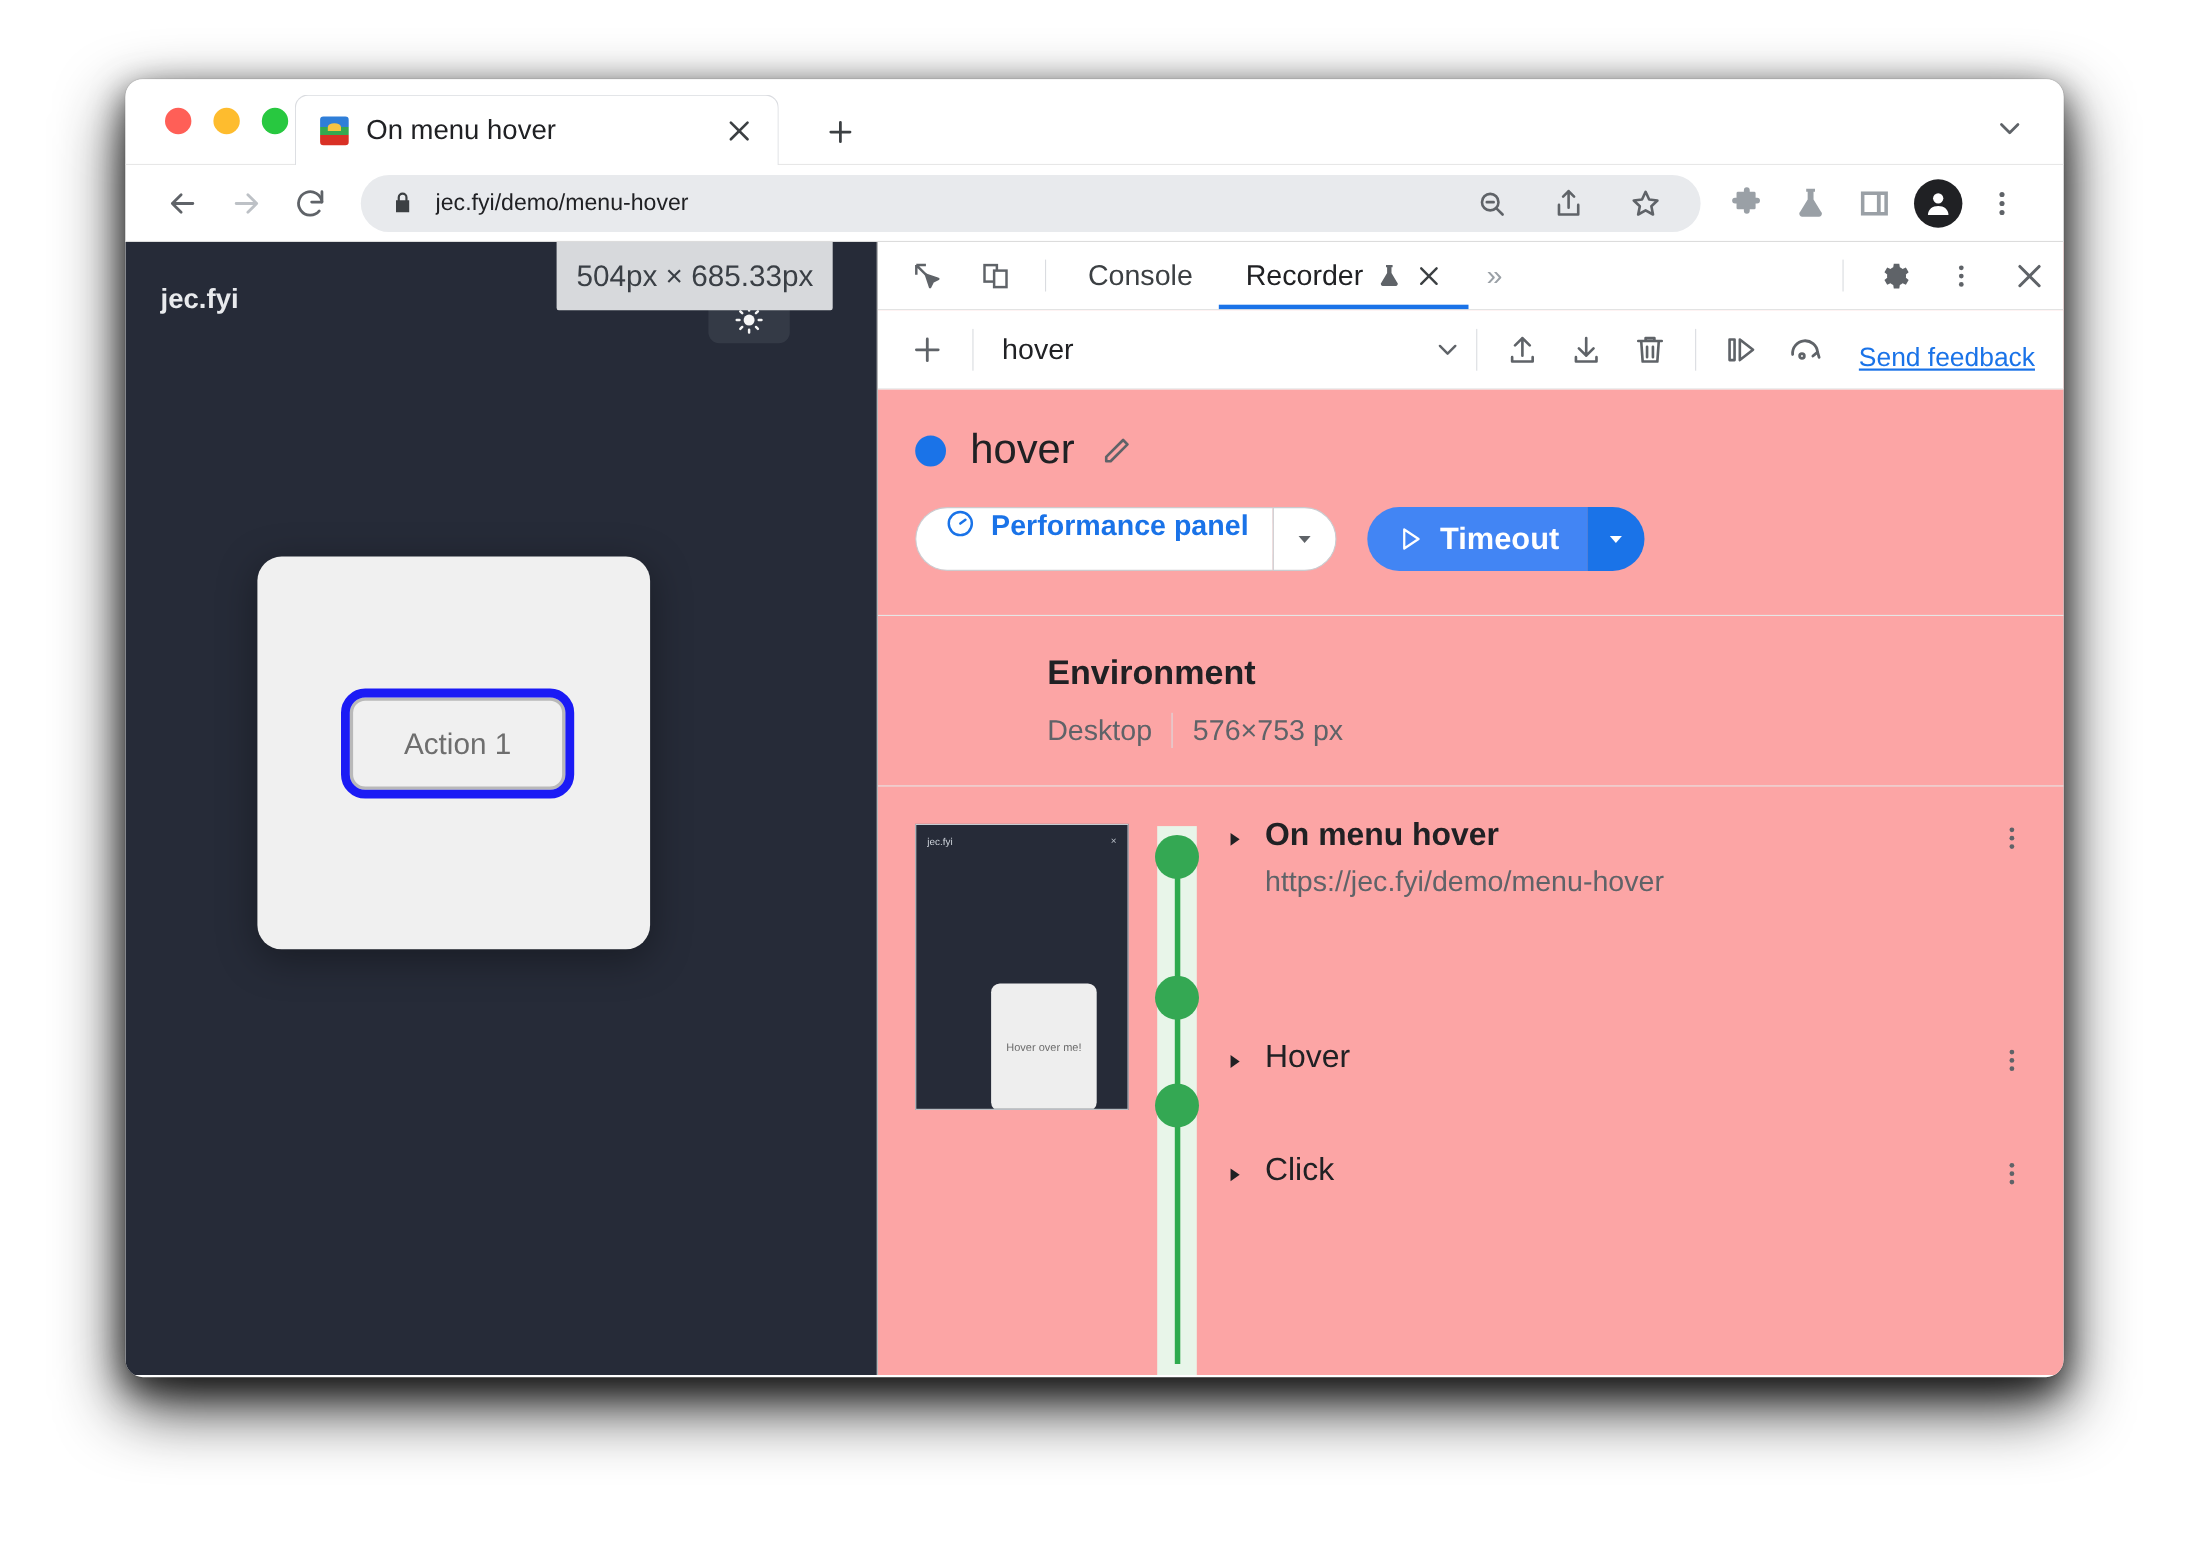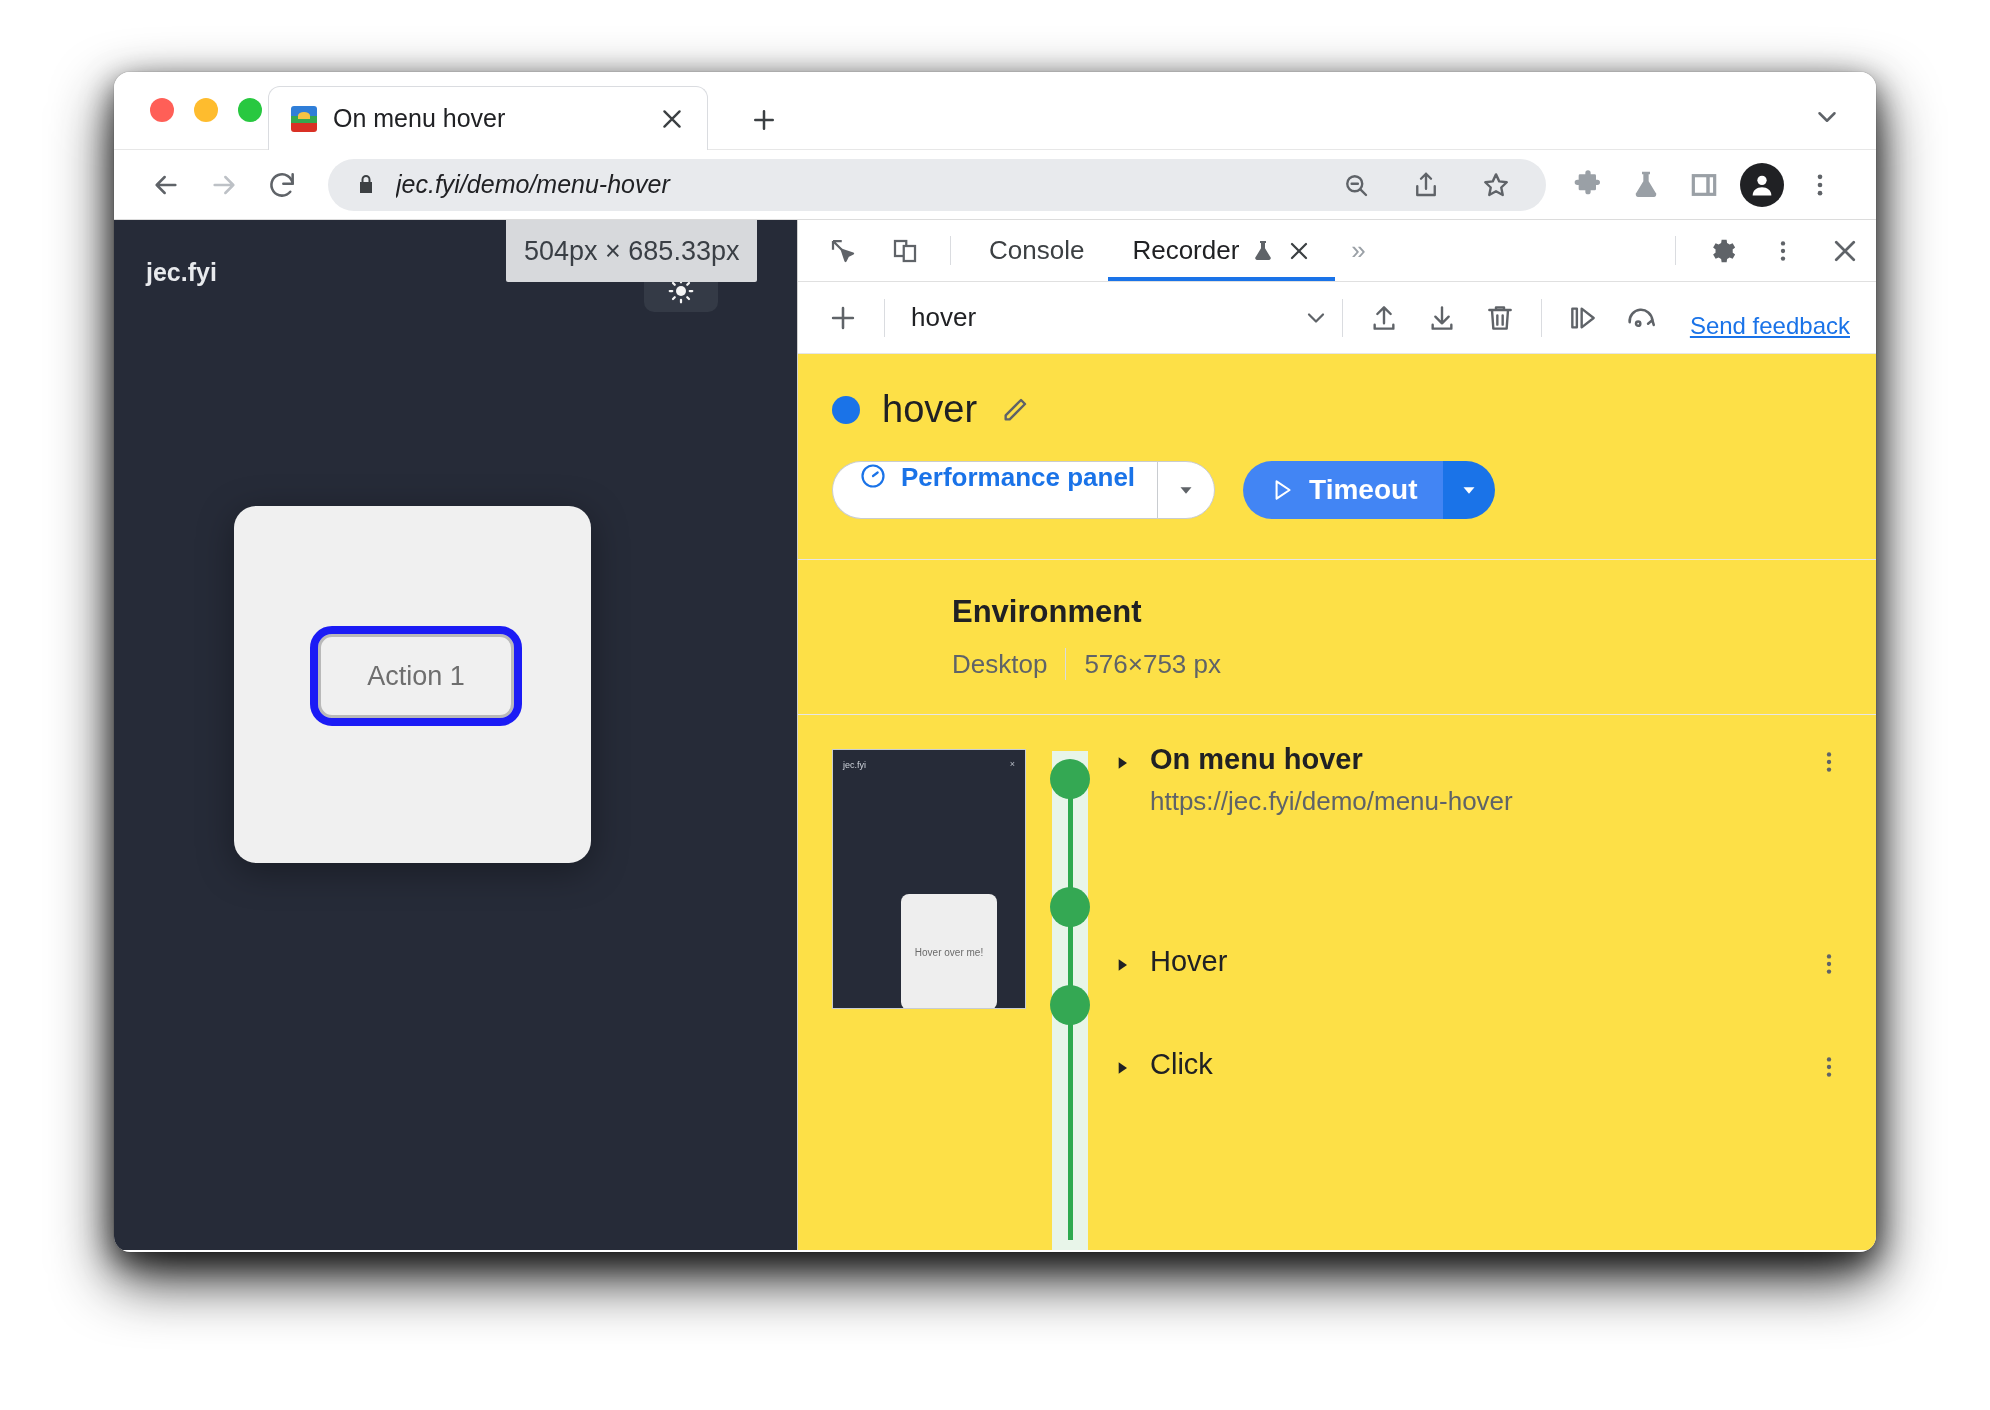--- a/index.html
+++ b/index.html
@@ -105,22 +105,22 @@
     margin: 0 12px 0 16px;
     background: #e8eaed;
     border-radius: 26px;
     display: flex; align-items: center;
     padding: 0 16px 0 26px;
     gap: 18px;
     min-width: 0;
   }
   .omnibox .url {
     flex: 1;
-    font-size: 25px; color: #202124;
-    white-space: nowrap; overflow: hidden; text-overflow: ellipsis; font-style: italic;
+    font-size: 21px; color: #202124;
+    white-space: nowrap; overflow: hidden; text-overflow: ellipsis;
   }
   .omni-actions { display: flex; align-items: center; gap: 14px; padding-right: 6px; }
   .avatar-btn {
     width: 44px; height: 44px; border-radius: 50%;
     background: #202124;
     display: flex; align-items: center; justify-content: center;
     color: #ffffff;
   }
   
   .content {
@@ -177,21 +177,21 @@
     width: 74px; height: 52px;
     background: #343a46;
     border-radius: 10px;
     display: flex; align-items: flex-end; justify-content: center;
     padding-bottom: 6px;
     z-index: 3;
   }
   
   .devtools {
     flex: 1;
-    background: #fde047;
+    background: #fca5a5;
     display: flex; flex-direction: column;
     min-width: 0;
   }
   .dt-tabs {
     height: 62px;
     display: flex; align-items: stretch;
     border-bottom: 1px solid #e0e0e0;
     padding-left: 14px;
     background: #ffffff;
   }

